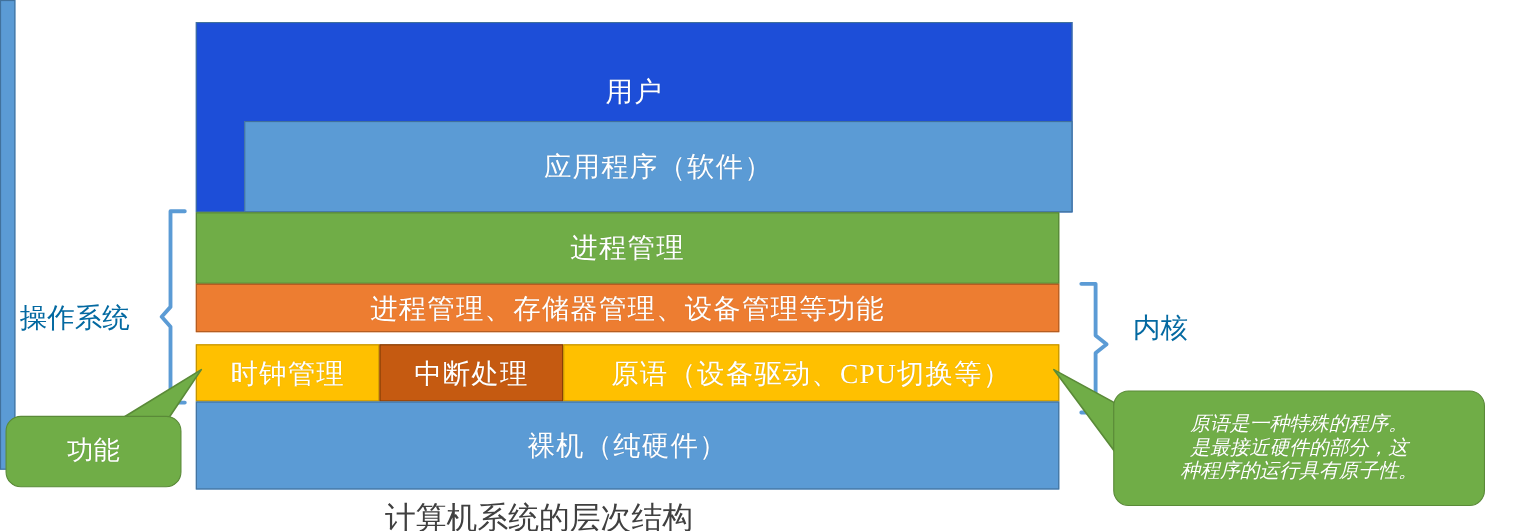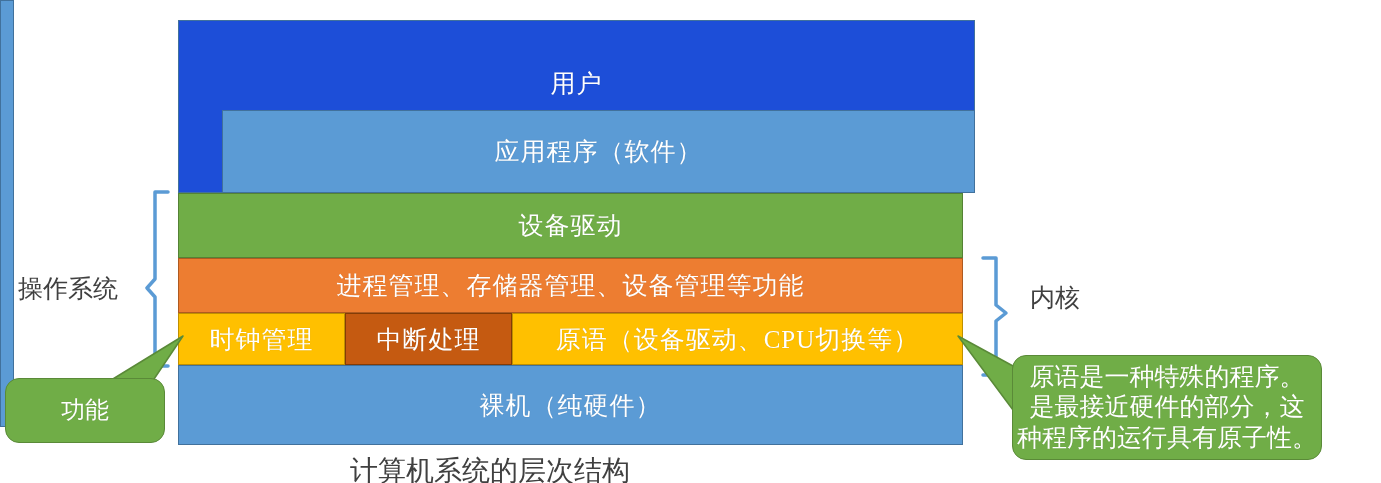--- a/index.html
+++ b/index.html
@@ -45,21 +45,21 @@
     left: 222px; top: 110px; width: 753px; height: 83px;
     background: #5B9BD5;
     border: 1.5px solid #41719C;
   }
   .l-nonkernel {
     left: 178px; top: 193px; width: 785px; height: 65px;
     background: #70AD47;
     border: 1.5px solid #548235;
   }
   .l-mgmt {
-    left: 178px; top: 258px; width: 785px; height: 55px;
+    left: 178px; top: 258px; width: 785px; height: 44px;
     background: #ED7D31;
     border: 1.5px solid #AE5A21;
   }
   .l-clock {
     left: 178px; top: 313px; width: 167px; height: 52px;
     background: #FFC000;
     border: 1.5px solid #BF9000;
   }
   .l-interrupt {
     left: 345px; top: 313px; width: 167px; height: 52px;
@@ -91,21 +91,21 @@
     text-align: center;
     font-size: 28px;
     color: #404040;
     white-space: nowrap;
   }
 
   
   .bracket-label {
     position: absolute;
     font-size: 25px;
-    color: #404040;
+    color: #0369a1;
     white-space: nowrap;
   }
   .label-os { left: 18px;  top: 272px; }
   .label-kernel { left: 1030px; top: 281px; }
 
   svg.overlay {
     position: absolute;
     left: 0; top: 0;
     width: 1381px; height: 483px;
     pointer-events: none;
@@ -125,42 +125,43 @@
     align-items: center;
     justify-content: center;
     line-height: 1.22;
     text-shadow: 0 0 1px rgba(0,0,0,0.15);
   }
   .callout-left {
     left: 5px; top: 378px; width: 160px; height: 65px;
     font-size: 24px;
   }
   .callout-right {
-    left: 1012px; top: 355px; width: 310px; height: 105px;
-    font-size: 25px;
+    left: 1012px; top: 355px; width: 338px; height: 105px;
+    font-size: 18px;
+    font-style: italic;
   }
   .callout-line { display: block; }
 </style>
 </head>
 <body>
 
 <div id="canvas">
 
   <div class="strip-right"></div>
 
   <div class="layer l-user">
     <span class="layer-label">用户</span>
   </div>
 
   <div class="layer l-app">
     <span class="layer-label">应用程序（软件）</span>
   </div>
 
   <div class="layer l-nonkernel">
-    <span class="layer-label">设备驱动</span>
+    <span class="layer-label">进程管理</span>
   </div>
 
   <div class="layer l-mgmt">
     <span class="layer-label">进程管理、存储器管理、设备管理等功能</span>
   </div>
 
   <div class="layer l-clock">
     <span class="layer-label">时钟管理</span>
   </div>
 

